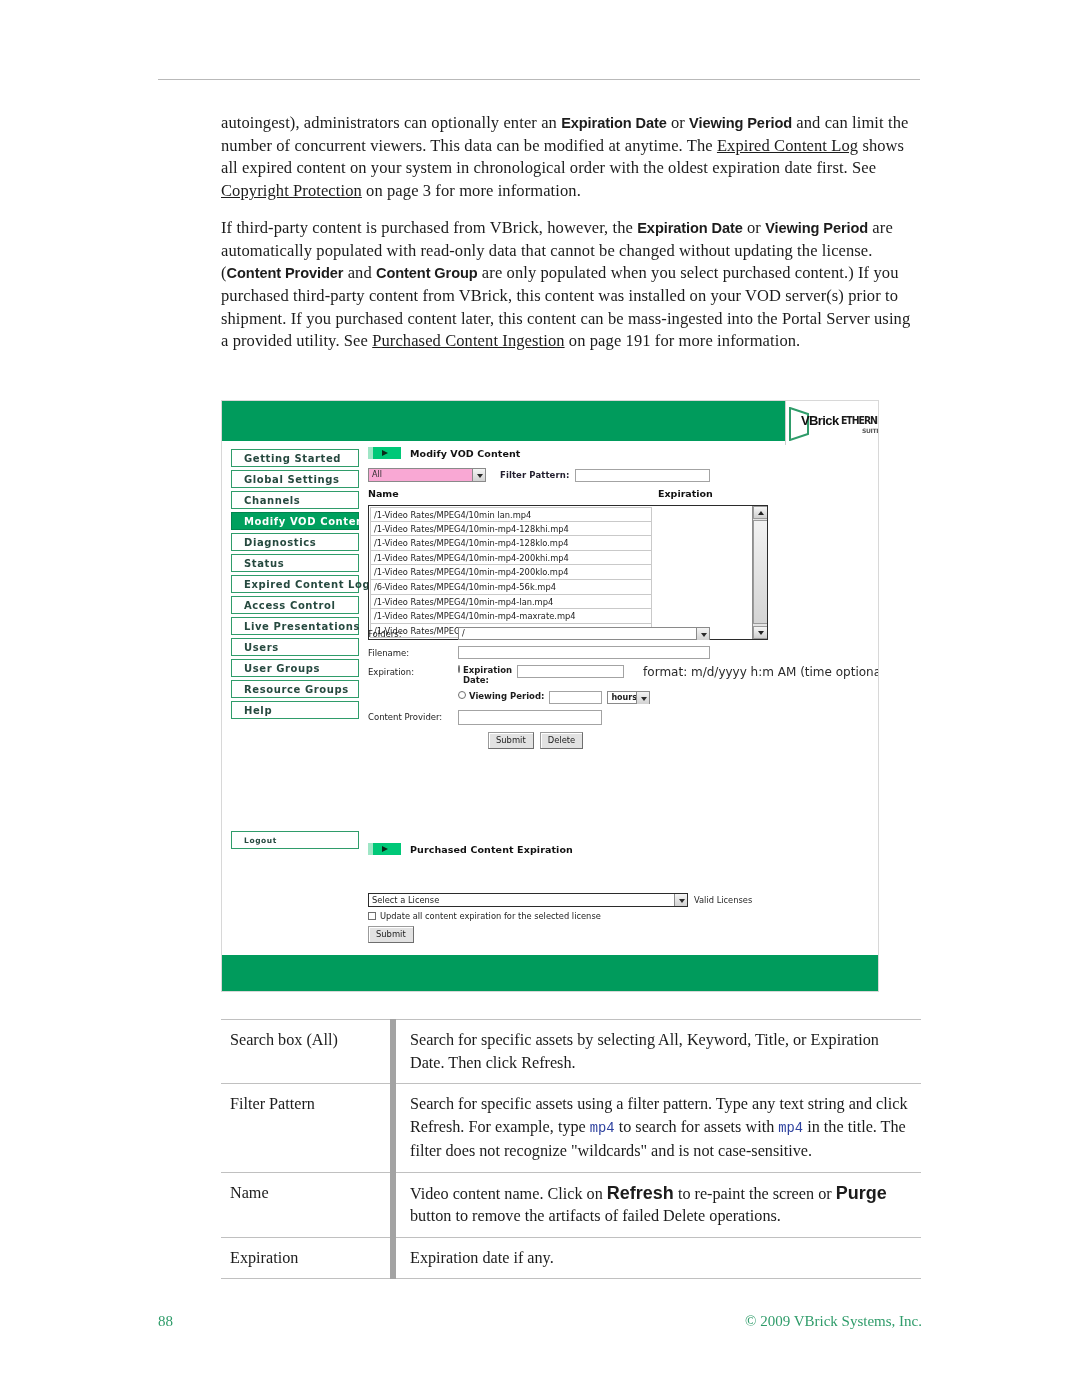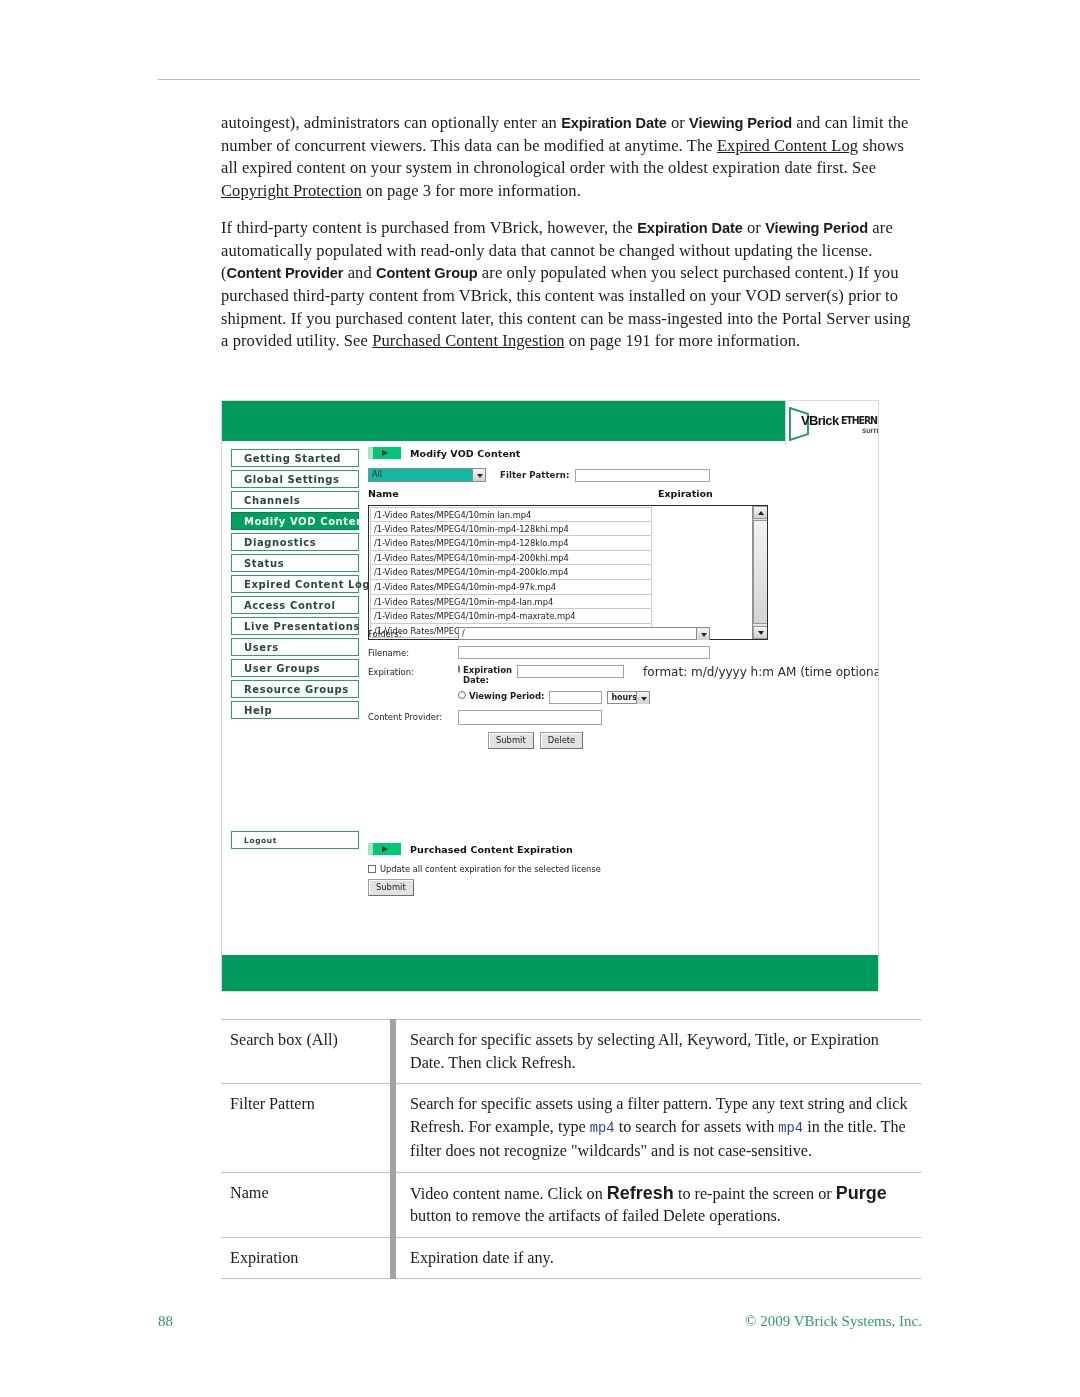--- a/index.html
+++ b/index.html
@@ -216,21 +216,21 @@
   .filter-row {
     display: flex;
     align-items: center;
     height: 14px;
     margin-bottom: 6px;
   }
   .sel-all {
     width: 118px;
     height: 14px;
     border: 1px solid #8a8a8a;
-    background: #14b8a6;
+    background: #f9a8d4;
     position: relative;
     box-sizing: border-box;
     font-family: "DejaVu Sans", sans-serif;
     font-size: 8px;
     color: #2b2b2b;
     line-height: 12px;
     padding-left: 3px;
   }
   .sel-btn {
     position: absolute;
@@ -620,21 +620,21 @@
       <span class="col-exp">Expiration</span>
     </div>
 
     <div class="listbox">
       <div class="lb-rows">
         <div class="lb-row">/1-Video Rates/MPEG4/10min lan.mp4</div>
         <div class="lb-row">/1-Video Rates/MPEG4/10min-mp4-128khi.mp4</div>
         <div class="lb-row">/1-Video Rates/MPEG4/10min-mp4-128klo.mp4</div>
         <div class="lb-row">/1-Video Rates/MPEG4/10min-mp4-200khi.mp4</div>
         <div class="lb-row">/1-Video Rates/MPEG4/10min-mp4-200klo.mp4</div>
-        <div class="lb-row">/1-Video Rates/MPEG4/10min-mp4-97k.mp4</div>
+        <div class="lb-row">/6-Video Rates/MPEG4/10min-mp4-56k.mp4</div>
         <div class="lb-row">/1-Video Rates/MPEG4/10min-mp4-lan.mp4</div>
         <div class="lb-row">/1-Video Rates/MPEG4/10min-mp4-maxrate.mp4</div>
         <div class="lb-row">/1-Video Rates/MPEG4/2Min-1.6M.mp4</div>
       </div>
       <div class="lb-scroll">
         <div class="lb-arrow up"></div>
         <div class="lb-thumb"></div>
         <div class="lb-arrow down"></div>
       </div>
     </div>
@@ -686,20 +686,27 @@
       <button class="btn95">Delete</button>
     </div>
   </div>
 
   <div class="purchased">
     <div class="sec-head">
       <span class="sec-arrow"></span>
       <span class="sec-title">Purchased Content Expiration</span>
     </div>
 
+    <div class="lic-row">
+      <div class="lic-sel">
+        <span>Select a License</span>
+        <span class="sel-btn"></span>
+      </div>
+      <span class="lic-valid">Valid Licenses</span>
+    </div>
 
     <div class="cbrow">
       <span class="cbox"></span>
       <span class="cblabel">Update all content expiration for the selected license</span>
     </div>
 
     <button class="btn95 psubmit">Submit</button>
   </div>
 
   <div class="shot-bottombar"></div>

